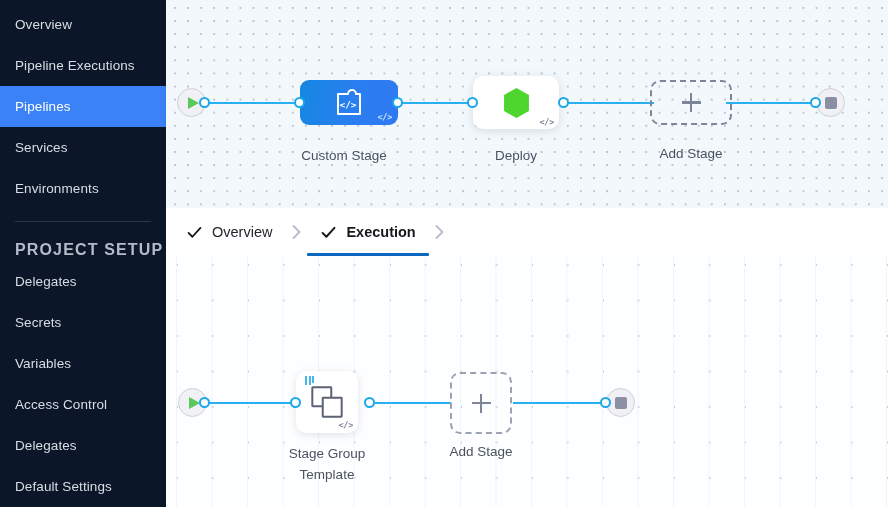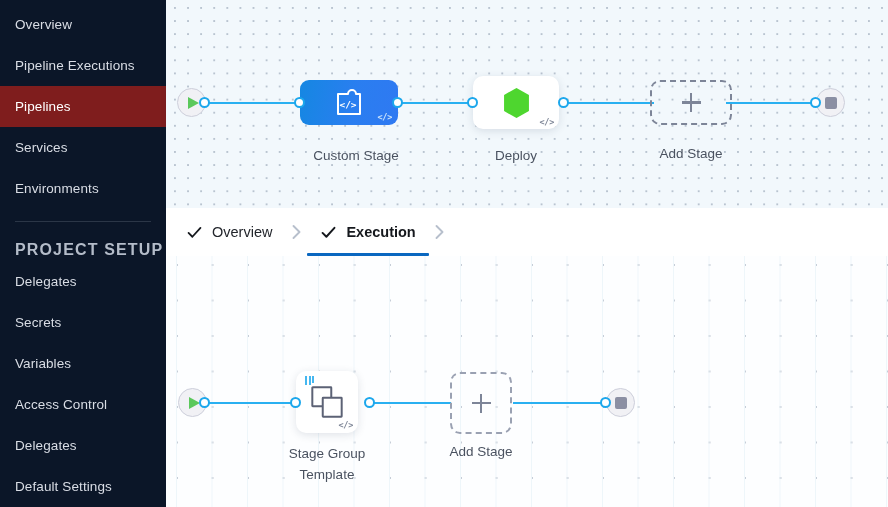--- a/index.html
+++ b/index.html
@@ -21,21 +21,21 @@
   .nav-item {
     height: 41px;
     display: flex; align-items: center;
     padding-left: 15px;
     color: #d9dde5;
     font-size: 13.5px;
     letter-spacing: .1px;
     cursor: pointer;
     white-space: nowrap;
   }
-  .nav-item.active { background: #7f1d1d; color: #ffffff; }
+  .nav-item.active { background: #3b82f6; color: #ffffff; }
   .nav-divider {
     height: 1px; background: #2b3647;
     margin: 12px 15px 0 15px;
   }
   .nav-section-title {
     color: #b4bcc9;
     font-size: 16px;
     letter-spacing: 1.15px;
     font-weight: 600;
     padding: 19px 0 0 15px;
@@ -237,21 +237,21 @@
 
       <div class="card card-custom" style="left:134px; top:80px;">
         <svg width="30" height="32" viewBox="0 0 30 32">
           <path d="M4 7 h10 a4 4 0 0 1 4 -4 a4 4 0 0 1 4 4 h4 v20 h-22 z" fill="none" stroke="#ffffff" stroke-width="2" stroke-linejoin="round"></path>
           <text x="14" y="21" font-family="DejaVu Sans Mono, monospace" font-size="9.5" font-weight="bold" fill="#ffffff" text-anchor="middle">&lt;/&gt;</text>
         </svg>
         <span class="code-badge on-blue">&lt;/&gt;</span>
       </div>
       <div class="dot" style="left:128px; top:97px;"></div>
       <div class="dot" style="left:226px; top:97px;"></div>
-      <div class="label" style="left:120px; top:145px; width:140px;">Custom Stage</div>
+      <div class="label" style="left:108px; top:145px; width:140px;">Custom Stage</div>
 
       <div class="card card-white" style="left:307px; top:76px;">
         <svg width="29" height="32" viewBox="0 0 32 36">
           <polygon points="16,1 30,9 30,27 16,35 2,27 2,9" fill="#4ed62f"></polygon>
           <path d="M11.5 14.5 a3.4 3.4 0 1 0 3.4 3.4 a3.4 3.4 0 1 1 3.4 3.4 a3.4 3.4 0 1 0 -3.4 -3.4 a3.4 3.4 0 1 1 -3.4 -3.4 z" fill="#ffffff"></path>
         </svg>
         <span class="code-badge on-white" style="right:5px;bottom:2px;">&lt;/&gt;</span>
       </div>
       <div class="dot" style="left:301px; top:97px;"></div>
       <div class="dot" style="left:392px; top:97px;"></div>

